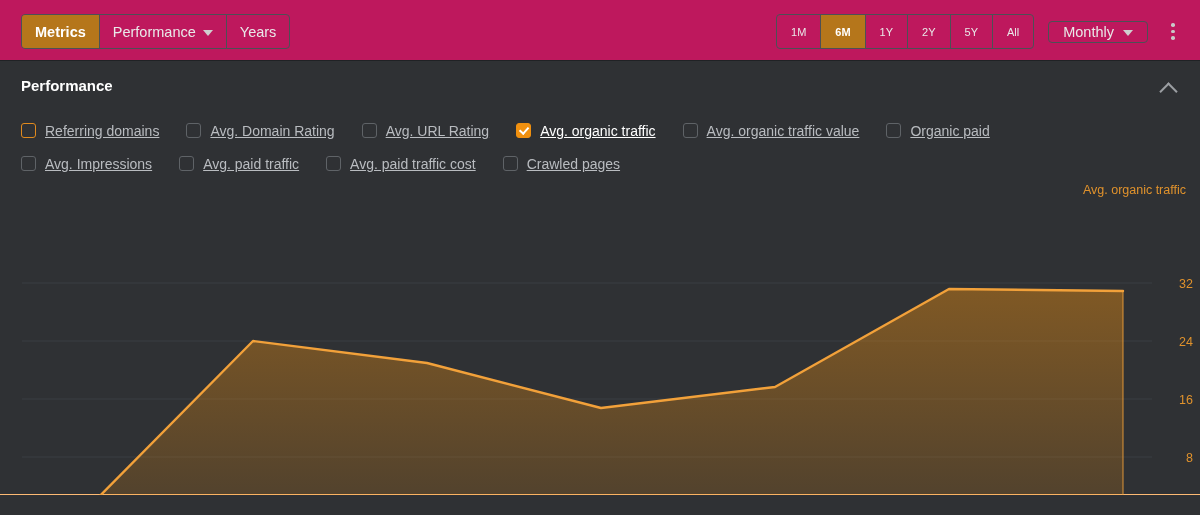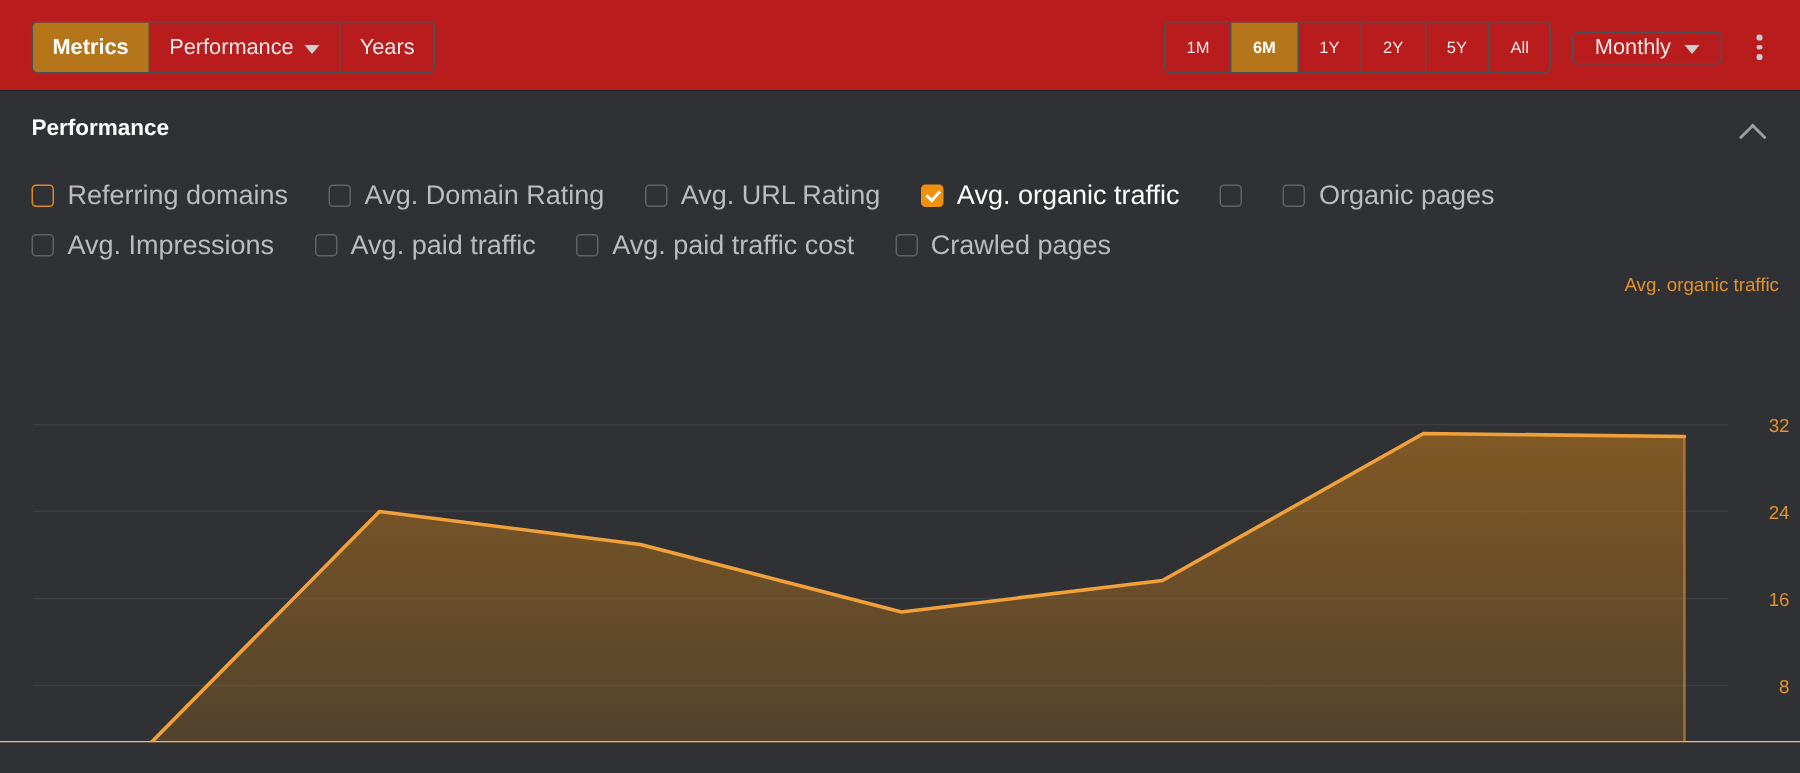--- a/index.html
+++ b/index.html
@@ -14,21 +14,21 @@
     color: #e8e8e8;
     overflow: hidden;
     position: relative;
   }
 
   
   .toolbar {
     position: absolute;
     left: 0; top: 0;
     width: 1200px; height: 61px;
-    background: #b91c1c;
+    background: #be185d;
     border-bottom: 1px solid #202225;
     box-sizing: border-box;
     padding-left: 46px;
   }
   .toolbar-left {
     position: absolute;
     left: 21px; top: 14px;
     display: flex;
     align-items: stretch;
   }
@@ -183,22 +183,23 @@
   .cb.checked::after {
     content: "";
     position: absolute;
     left: 4.3px; top: 1.4px;
     width: 3.6px; height: 7.4px;
     border-right: 2px solid #fff;
     border-bottom: 2px solid #fff;
     transform: rotate(42deg);
   }
   .metric-label {
-    font-size: 18px;
+    font-size: 14px;
     color: #b9bcc0;
+    text-decoration: underline;
   }
   .metric.on .metric-label { color: #ffffff; }
 
   
   .chart-wrap {
     position: absolute;
     left: 0; top: 122px;
     width: 1200px; height: 312px;
   }
   .series-title {
@@ -314,24 +315,25 @@
       <div class="metric">
         <span class="cb"></span>
         <span class="metric-label">Avg. URL Rating</span>
       </div>
       <div class="metric on">
         <span class="cb checked"></span>
         <span class="metric-label">Avg. organic traffic</span>
       </div>
       <div class="metric">
         <span class="cb"></span>
-      </div>
-      <div class="metric">
-        <span class="cb"></span>
-        <span class="metric-label">Organic pages</span>
+        <span class="metric-label">Avg. organic traffic value</span>
+      </div>
+      <div class="metric">
+        <span class="cb"></span>
+        <span class="metric-label">Organic paid</span>
       </div>
     </div>
 
     <div class="metric-row">
       <div class="metric">
         <span class="cb"></span>
         <span class="metric-label">Avg. Impressions</span>
       </div>
       <div class="metric">
         <span class="cb"></span>

